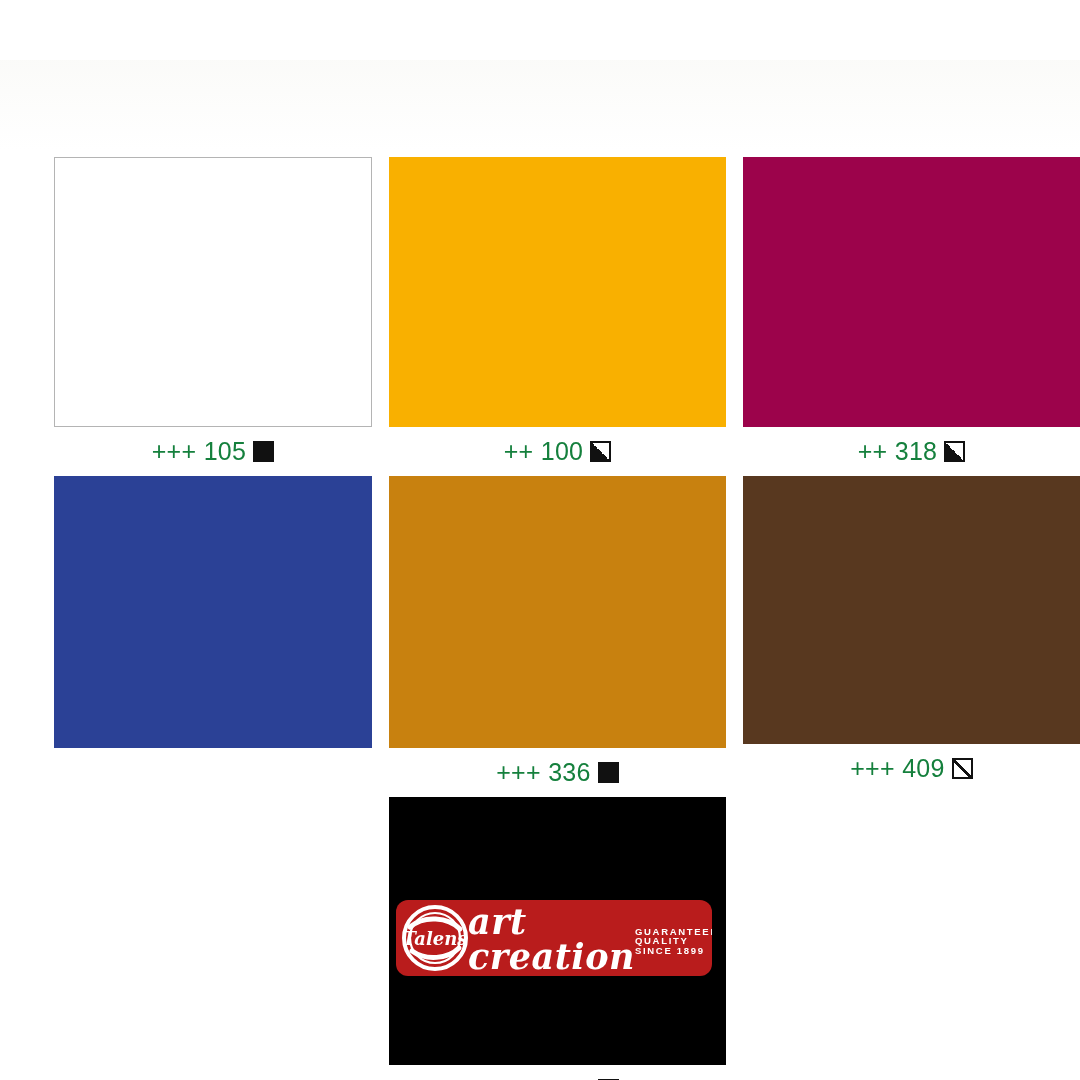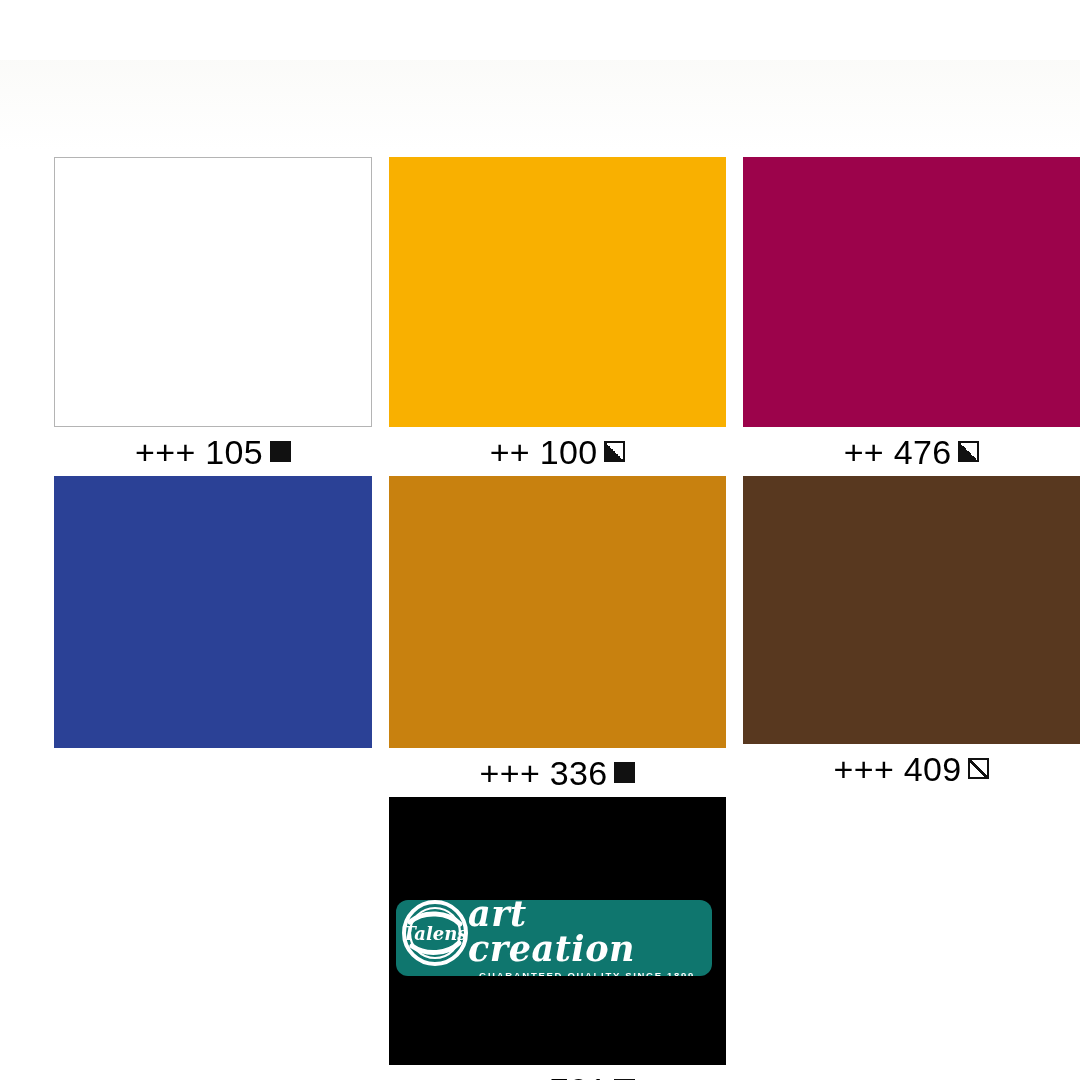--- a/index.html
+++ b/index.html
@@ -59,22 +59,22 @@
     align-items: center;
     justify-content: center;
     gap: 7px;
     font-size: 25px;
     color: #1a1a1a;
     letter-spacing: 0.3px;
     white-space: nowrap;
   }
 
   .caption-text {
-    font-size: 34px;
-    color: #000000;
+    font-size: 25px;
+    color: #15803d;
     line-height: 1;
   }
 
   
   .opacity-icon {
     display: inline-block;
     width: 21px;
     height: 21px;
     box-sizing: border-box;
     position: relative;
@@ -114,36 +114,37 @@
                  rgba(0,0,0,0) 56%, rgba(0,0,0,0) 100%);
   }
 
   
   .brand-logo {
     position: absolute;
     left: 396px;
     top: 900px;
     width: 316px;
     height: 76px;
-    background: #0f766e;
+    background: #b91c1c;
     border-radius: 12px;
     display: flex;
+    align-items: center;
     overflow: hidden;
   }
   .logo-emblem {
     flex: 0 0 auto;
     width: 66px;
     height: 66px;
     margin-left: 6px;
     position: relative;
   }
   .logo-wordmark-wrap {
     flex: 1 1 auto;
     display: flex;
-    flex-direction: column;
+    flex-direction: row;
     align-items: center;
     justify-content: center;
     padding-right: 6px;
     margin-top: 1px;
   }
   .logo-wordmark {
     color: #ffffff;
     font-family: "DejaVu Serif", serif;
     font-style: italic;
     font-weight: bold;
@@ -191,21 +192,21 @@
       <div class="swatch-chip" style="background:#F9B000"></div>
       <div class="swatch-caption">
         <span class="caption-text">++ 100</span>
         <span class="opacity-icon semi-opaque"></span>
       </div>
     </div>
 
     <div class="swatch-cell row-1">
       <div class="swatch-chip" style="background:#9C034B"></div>
       <div class="swatch-caption">
-        <span class="caption-text">++ 476</span>
+        <span class="caption-text">++ 318</span>
         <span class="opacity-icon semi-opaque"></span>
       </div>
     </div>
 
     <div class="swatch-cell row-2">
       <div class="swatch-chip" style="background:#2B4196"></div>
     </div>
 
 
     <div class="swatch-cell row-2">

